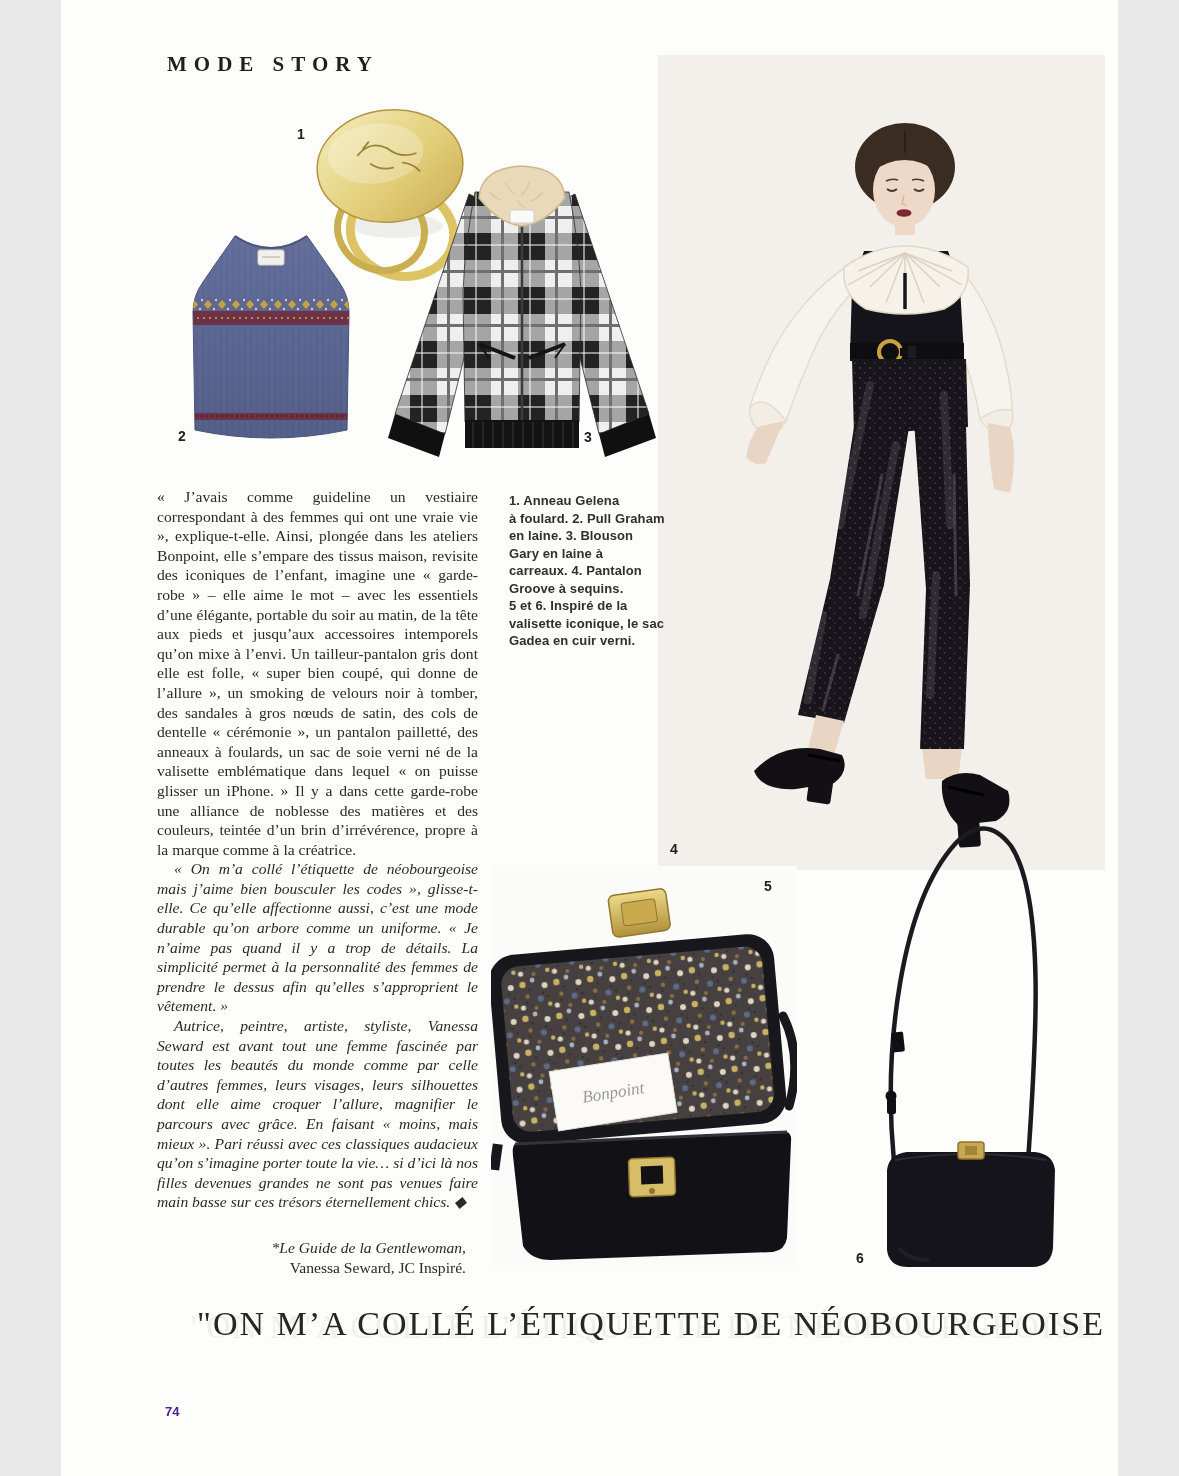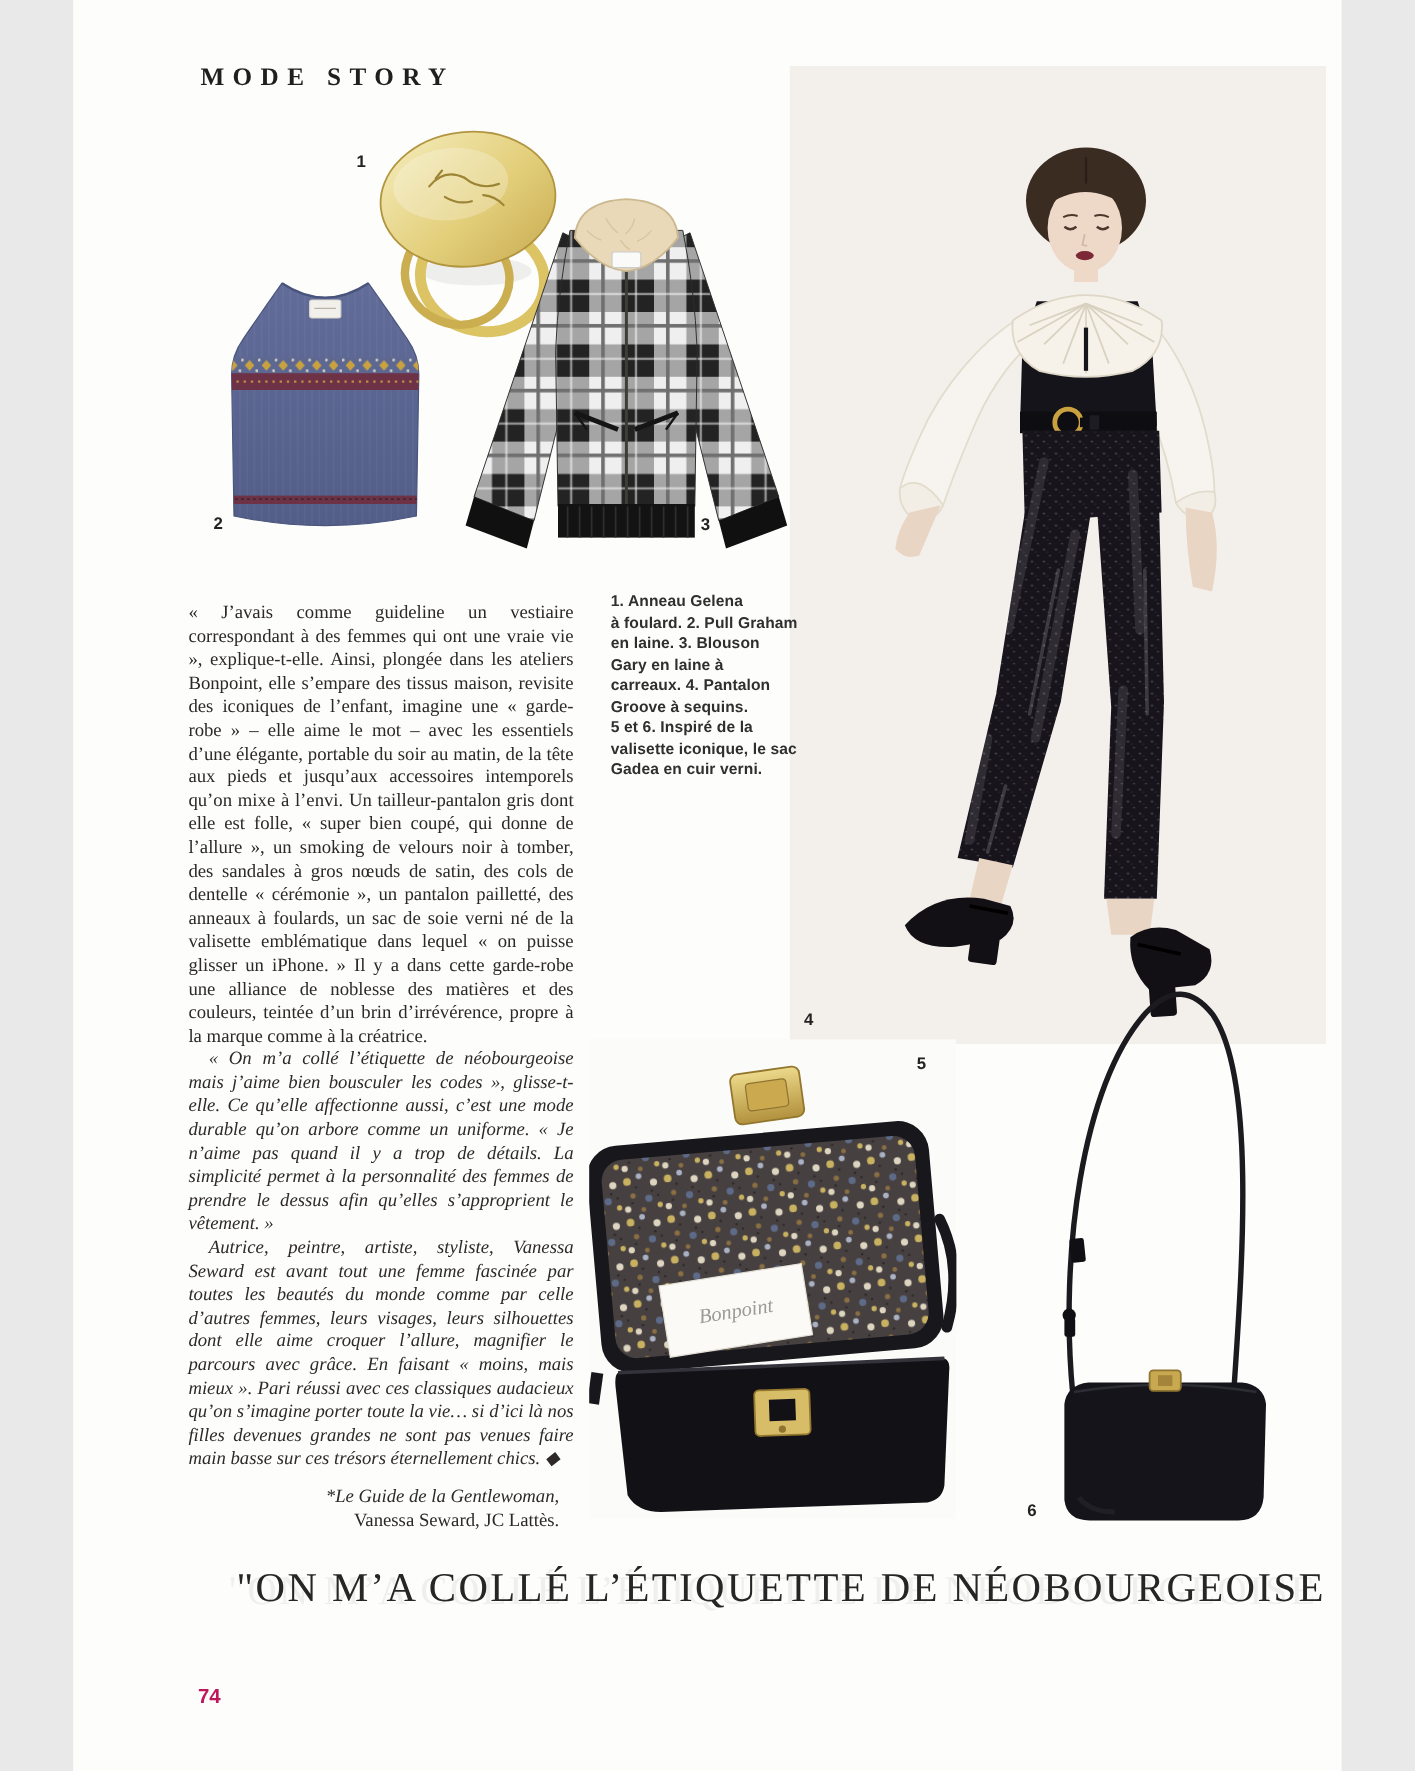--- a/index.html
+++ b/index.html
@@ -10,21 +10,21 @@
   .marker{position:absolute;font-family:"Liberation Sans",sans-serif;font-weight:bold;font-size:14px;color:#222;}
   .caption{font-family:"Liberation Sans",sans-serif;font-weight:bold;font-size:13px;line-height:17.5px;
            color:#2f2f2f;white-space:pre-line;letter-spacing:0.1px;}
   .bodycol{width:321px;font-size:15.6px;line-height:19.6px;text-align:justify;color:#2c2926;}
   .bodycol p{margin:0;}
   .bodycol p.indent{text-indent:17px;font-style:italic;}
   .credits{width:321px;text-align:right;font-size:15.6px;line-height:20px;color:#2c2926;padding-right:12px;box-sizing:border-box;}
   .credit-italic{font-style:italic;text-align:right;}
   .pullquote{width:1060px;text-align:center;font-family:"Liberation Serif",serif;font-size:34px;
              line-height:47px;letter-spacing:2px;color:#262626;text-shadow:-7px 3px 0 rgba(60,60,60,0.07);}
-  .pagenum{font-family:"Liberation Sans",sans-serif;font-weight:bold;font-size:17px;color:#be185d;}
+  .pagenum{font-family:"Liberation Sans",sans-serif;font-weight:bold;font-size:13px;color:#4c1d95;}
   svg{display:block;}
 </style>
 </head>
 <body>
 
 <div id="page">
 
   <div class="abs header" style="left:106px;top:52px;">MODE STORY</div>
 
   <svg class="abs" style="left:246px;top:104px;" width="165" height="190" viewBox="0 0 165 190">
@@ -242,28 +242,28 @@
   <div class="abs caption" style="left:432px;top:492px;width:170px;margin-left:16px;">1. Anneau Gelena
 à foulard. 2. Pull Graham
 en laine. 3. Blouson
 Gary en laine à
 carreaux. 4. Pantalon
 Groove à sequins.
 5 et 6. Inspiré de la
 valisette iconique, le sac
 Gadea en cuir verni.</div>
 
-  <div class="abs bodycol" style="left:96px;top:487px;margin-top:14px;">
+  <div class="abs bodycol" style="left:96px;top:487px;">
     <p>« J’avais comme guideline un vestiaire correspondant à des femmes qui ont une vraie vie », explique-t-elle. Ainsi, plongée dans les ateliers Bonpoint, elle s’empare des tissus maison, revisite des iconiques de l’enfant, imagine une « garde-robe » – elle aime le mot – avec les essentiels d’une élégante, portable du soir au matin, de la tête aux pieds et jusqu’aux accessoires intemporels qu’on mixe à l’envi. Un tailleur-pantalon gris dont elle est folle, « super bien coupé, qui donne de l’allure », un smoking de velours noir à tomber, des sandales à gros nœuds de satin, des cols de dentelle « cérémonie », un pantalon pailletté, des anneaux à foulards, un sac de soie verni né de la valisette emblématique dans lequel « on puisse glisser un iPhone. » Il y a dans cette garde-robe une alliance de noblesse des matières et des couleurs, teintée d’un brin d’irrévérence, propre à la marque comme à la créatrice.</p>
     <p class="indent">« On m’a collé l’étiquette de néobourgeoise mais j’aime bien bousculer les codes », glisse-t-elle. Ce qu’elle affectionne aussi, c’est une mode durable qu’on arbore comme un uniforme. « Je n’aime pas quand il y a trop de détails. La simplicité permet à la personnalité des femmes de prendre le dessus afin qu’elles s’approprient le vêtement. »</p>
     <p class="indent">Autrice, peintre, artiste, styliste, Vanessa Seward est avant tout une femme fascinée par toutes les beautés du monde comme par celle d’autres femmes, leurs visages, leurs silhouettes dont elle aime croquer l’allure, magnifier le parcours avec grâce. En faisant « moins, mais mieux ». Pari réussi avec ces classiques audacieux qu’on s’imagine porter toute la vie… si d’ici là nos filles devenues grandes ne sont pas venues faire main basse sur ces trésors éternellement chics. ◆</p>
   </div>
   <div class="abs credits" style="left:96px;top:1238px;">
     <div class="credit-italic">*Le Guide de la Gentlewoman,</div>
-    <div>Vanessa Seward, JC Lattès.</div>
+    <div>Vanessa Seward, JC Inspiré.</div>
   </div>
 
   <svg class="abs" style="left:430px;top:866px;" width="306" height="400" viewBox="0 0 306 400">
     <defs>
       <pattern id="floral" width="34" height="34" patternUnits="userSpaceOnUse">
         <rect width="34" height="34" fill="#474041"></rect>
         <circle cx="5" cy="7" r="3.2" fill="#c8b160"></circle>
           <circle cx="15" cy="3" r="2.4" fill="#a9b2c4"></circle>
         <circle cx="27" cy="9" r="3" fill="#ddd5c0"></circle>
           <circle cx="9" cy="19" r="2.2" fill="#8a6f42"></circle>

